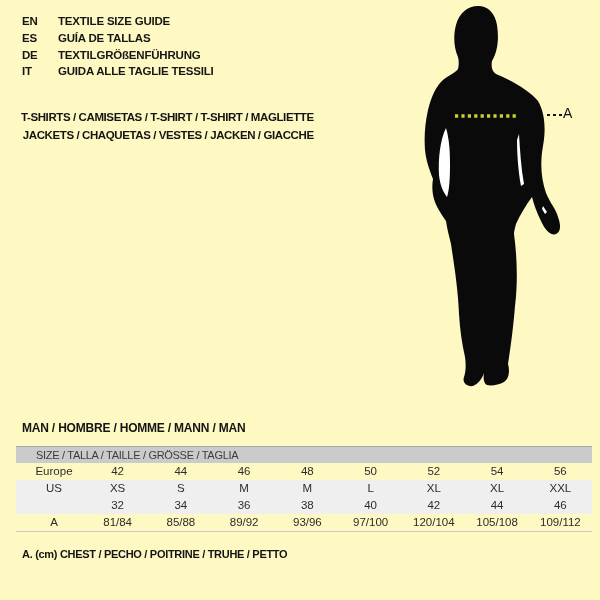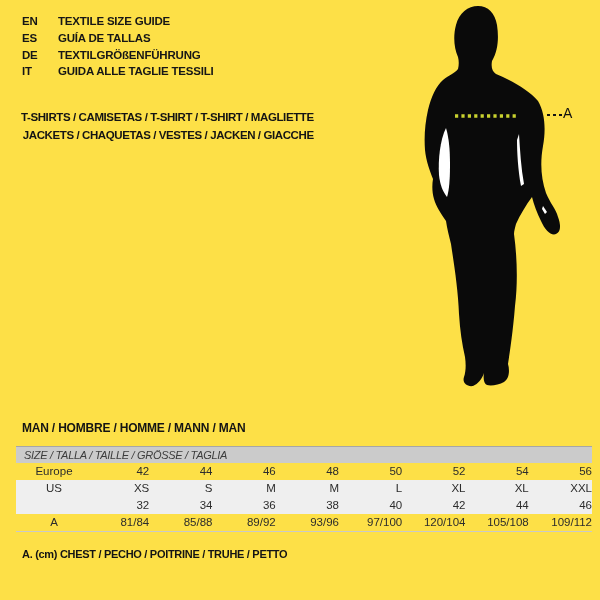--- a/index.html
+++ b/index.html
@@ -2,21 +2,21 @@
 <html style="--silhouette: #0a0a0a; --measure_dash: #c9d22f; --callout: #141414; --table_header_bg: #cbcbcb; --table_stripe_bg: #efefef;"><head>
 <meta charset="utf-8">
 <style>
   html,body{margin:0;padding:0;}
   body{
     width:600px;height:600px;background:#ffffff;
     font-family:"Liberation Sans", sans-serif;
     color:#1c1c1c;
     -webkit-font-smoothing:antialiased;
   }
-  .screen{position:relative;width:600px;height:600px;background:#fde047;overflow:hidden;}
+  .screen{position:relative;width:600px;height:600px;background:#fef9c3;overflow:hidden;}
 
   
   .lang-list{position:absolute;left:22px;top:13px;}
   .lang-row{display:flex;font-size:11.5px;font-weight:bold;line-height:16.8px;letter-spacing:-0.2px;color:#161616;}
   .lang-code{width:36px;flex:0 0 36px;}
 
   
   .category-block{position:absolute;left:21px;top:108px;}
   .category-line{font-size:11.5px;font-weight:bold;line-height:18px;letter-spacing:-0.4px;color:#141414;white-space:nowrap;text-align:right;}
 
@@ -30,25 +30,25 @@
   .measure-label{position:absolute;left:563px;top:106px;font-size:14px;color:#111;line-height:14px;}
 
   
   .section-title{position:absolute;left:22px;top:421px;font-size:12px;font-weight:bold;letter-spacing:-0.2px;color:#141414;white-space:nowrap;}
 
   
   .size-table{position:absolute;left:16px;top:446px;width:576px;border-bottom:1px solid #c9c9c9;}
   .t-header{
     height:16px;line-height:16px;background:var(--table_header_bg,#cbcbcb);
     border-top:1px solid #a6a6a6;
-    font-size:11px;color:#3c3c3c;padding-left:8px;letter-spacing:-0.3px;font-style:italic;
+    font-size:11px;color:#3c3c3c;padding-left:20px;letter-spacing:-0.3px;
   }
   .t-row{display:grid;grid-template-columns:70px repeat(8,1fr);height:17px;line-height:17px;font-size:11.5px;color:#2c2c2c;}
   .t-row.stripe{background:var(--table_stripe_bg,#efefef);}
-  .cell{text-align:right;overflow:hidden;white-space:nowrap;}
+  .cell{text-align:center;overflow:hidden;white-space:nowrap;}
   .cell.label{text-align:center;padding-left:6px;}
 
   
   .footnote{position:absolute;left:22px;top:548px;font-size:11px;font-weight:bold;letter-spacing:-0.3px;color:#141414;white-space:nowrap;}
 </style>
 </head>
 <body>
 
 <div class="screen">
 

